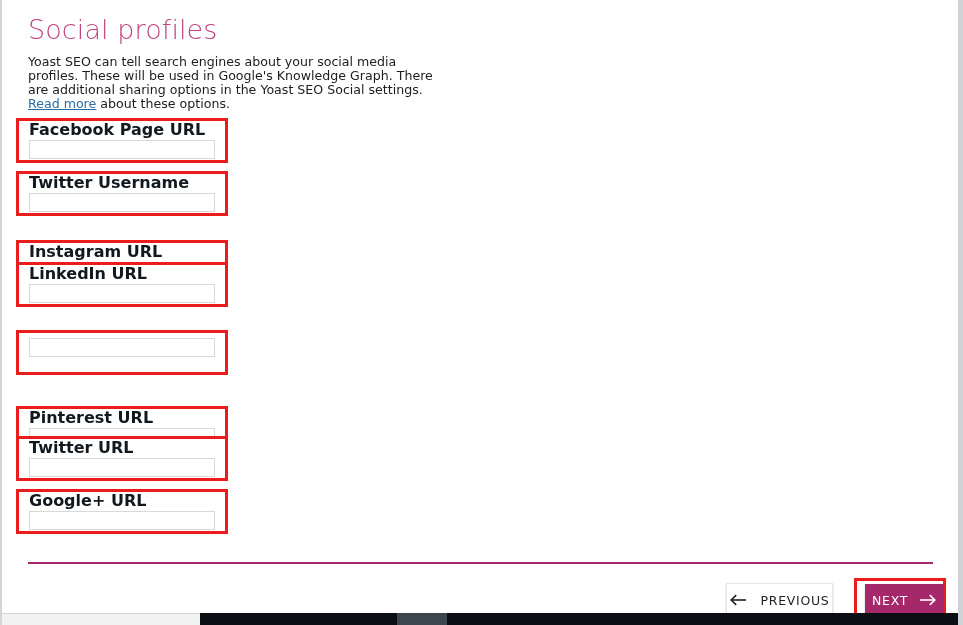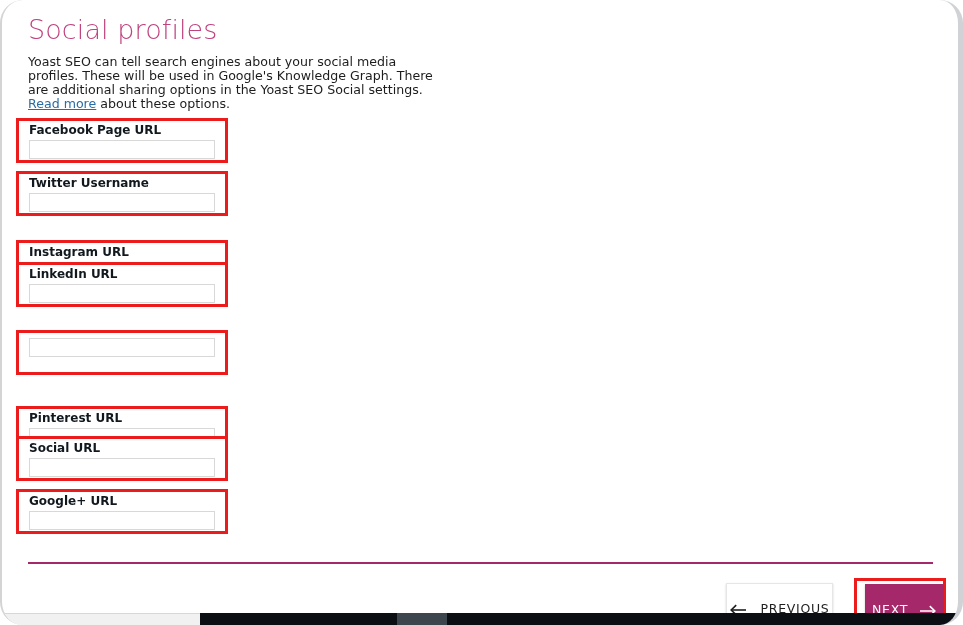--- a/index.html
+++ b/index.html
@@ -17,21 +17,20 @@
   #page {
     position: absolute;
     left: 0; top: 0;
     width: 963px;
     height: 625px;
     background: #ffffff;
     box-sizing: border-box;
     border-left: 2px solid #d4d4d4;
     border-right: 5px solid #d0d2d5;
     overflow: hidden;
-    border-radius: 23px;
   }
   .content {
     position: absolute;
     left: 26px;
     top: 0;
     width: 905px;
   }
   .page-title {
     margin: 0;
     padding-top: 12px;
@@ -67,21 +66,21 @@
     background: #ffffff;
   }
   .field-inner {
     position: absolute;
     left: 10px;
     top: 2px;
     right: 8px;
   }
   .field-label {
     display: block;
-    font-size: 12px;
+    font-size: 16px;
     font-weight: bold;
     color: #11191f;
     line-height: 14px;
     font-family: "DejaVu Sans", sans-serif;
     white-space: nowrap;
   }
   .field-input {
     display: block;
     margin-top: 3px;
     width: 186px;
@@ -112,21 +111,21 @@
     top: 583px;
     width: 915px;
     height: 36px;
   }
   .btn {
     position: absolute;
     top: 0;
     height: 34px;
     box-sizing: border-box;
     display: flex;
-    align-items: flex-end;
+    align-items: center;
     justify-content: center;
     font-size: 12.5px;
     letter-spacing: 0.7px;
     font-family: "DejaVu Sans", sans-serif;
     cursor: pointer;
     user-select: none;
   }
   .btn-previous {
     right: 110px;
     width: 107px;
@@ -230,21 +229,21 @@
         </div>
       </div>
       <div class="field-group" style="top: 406px;">
         <div class="field-inner">
           <label class="field-label">Pinterest URL</label>
           <input type="text" class="field-input" placeholder="" style="">
         </div>
       </div>
       <div class="field-group" style="top: 436px;">
         <div class="field-inner">
-          <label class="field-label">Social URL</label>
+          <label class="field-label">Twitter URL</label>
           <input type="text" class="field-input" placeholder="" style="">
         </div>
       </div>
       <div class="field-group" style="top: 489px;">
         <div class="field-inner">
           <label class="field-label">Google+ URL</label>
           <input type="text" class="field-input" placeholder="" style="">
         </div>
       </div>
     </div>

